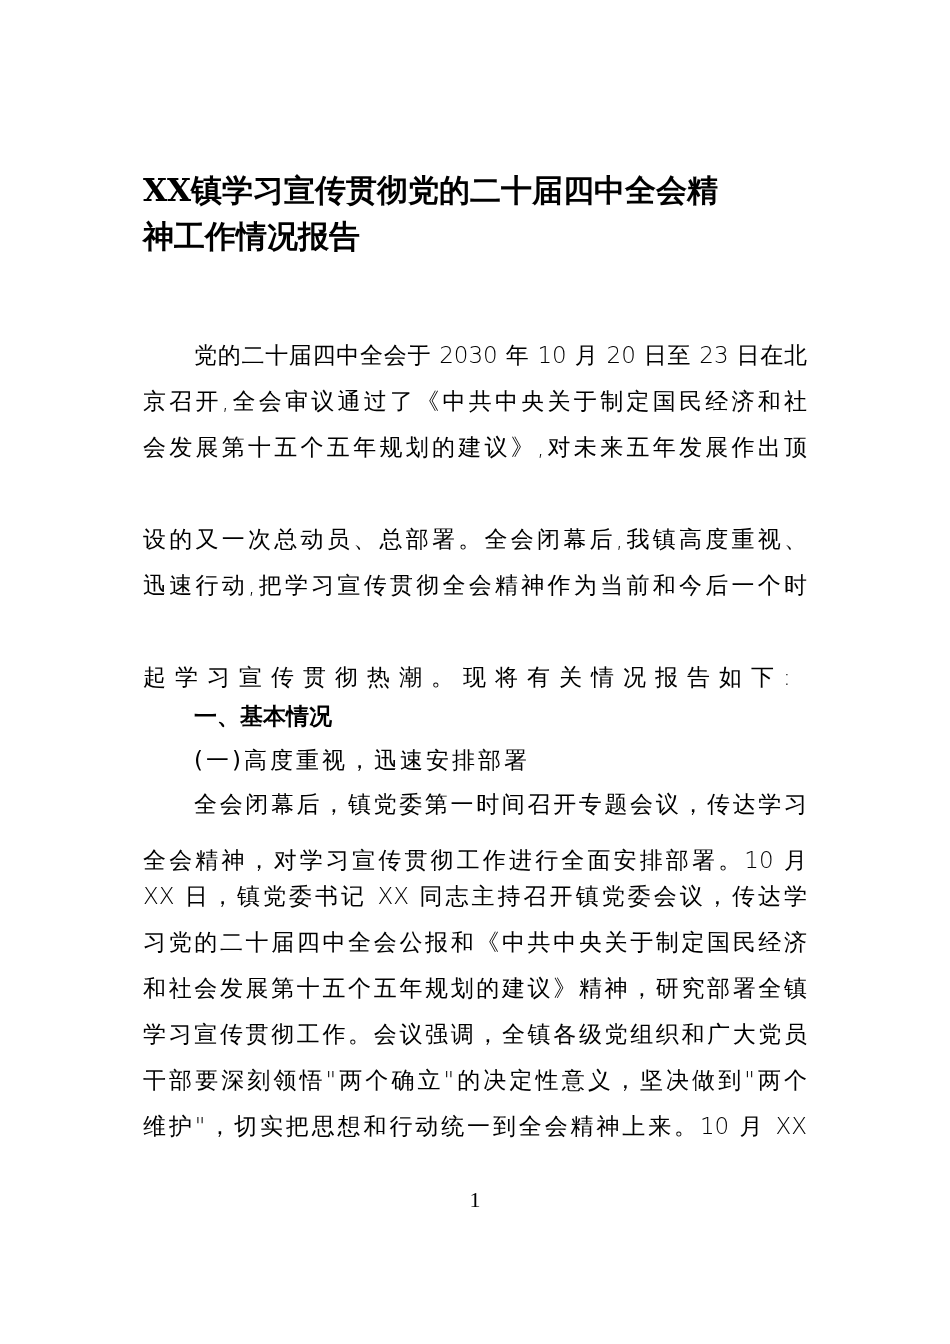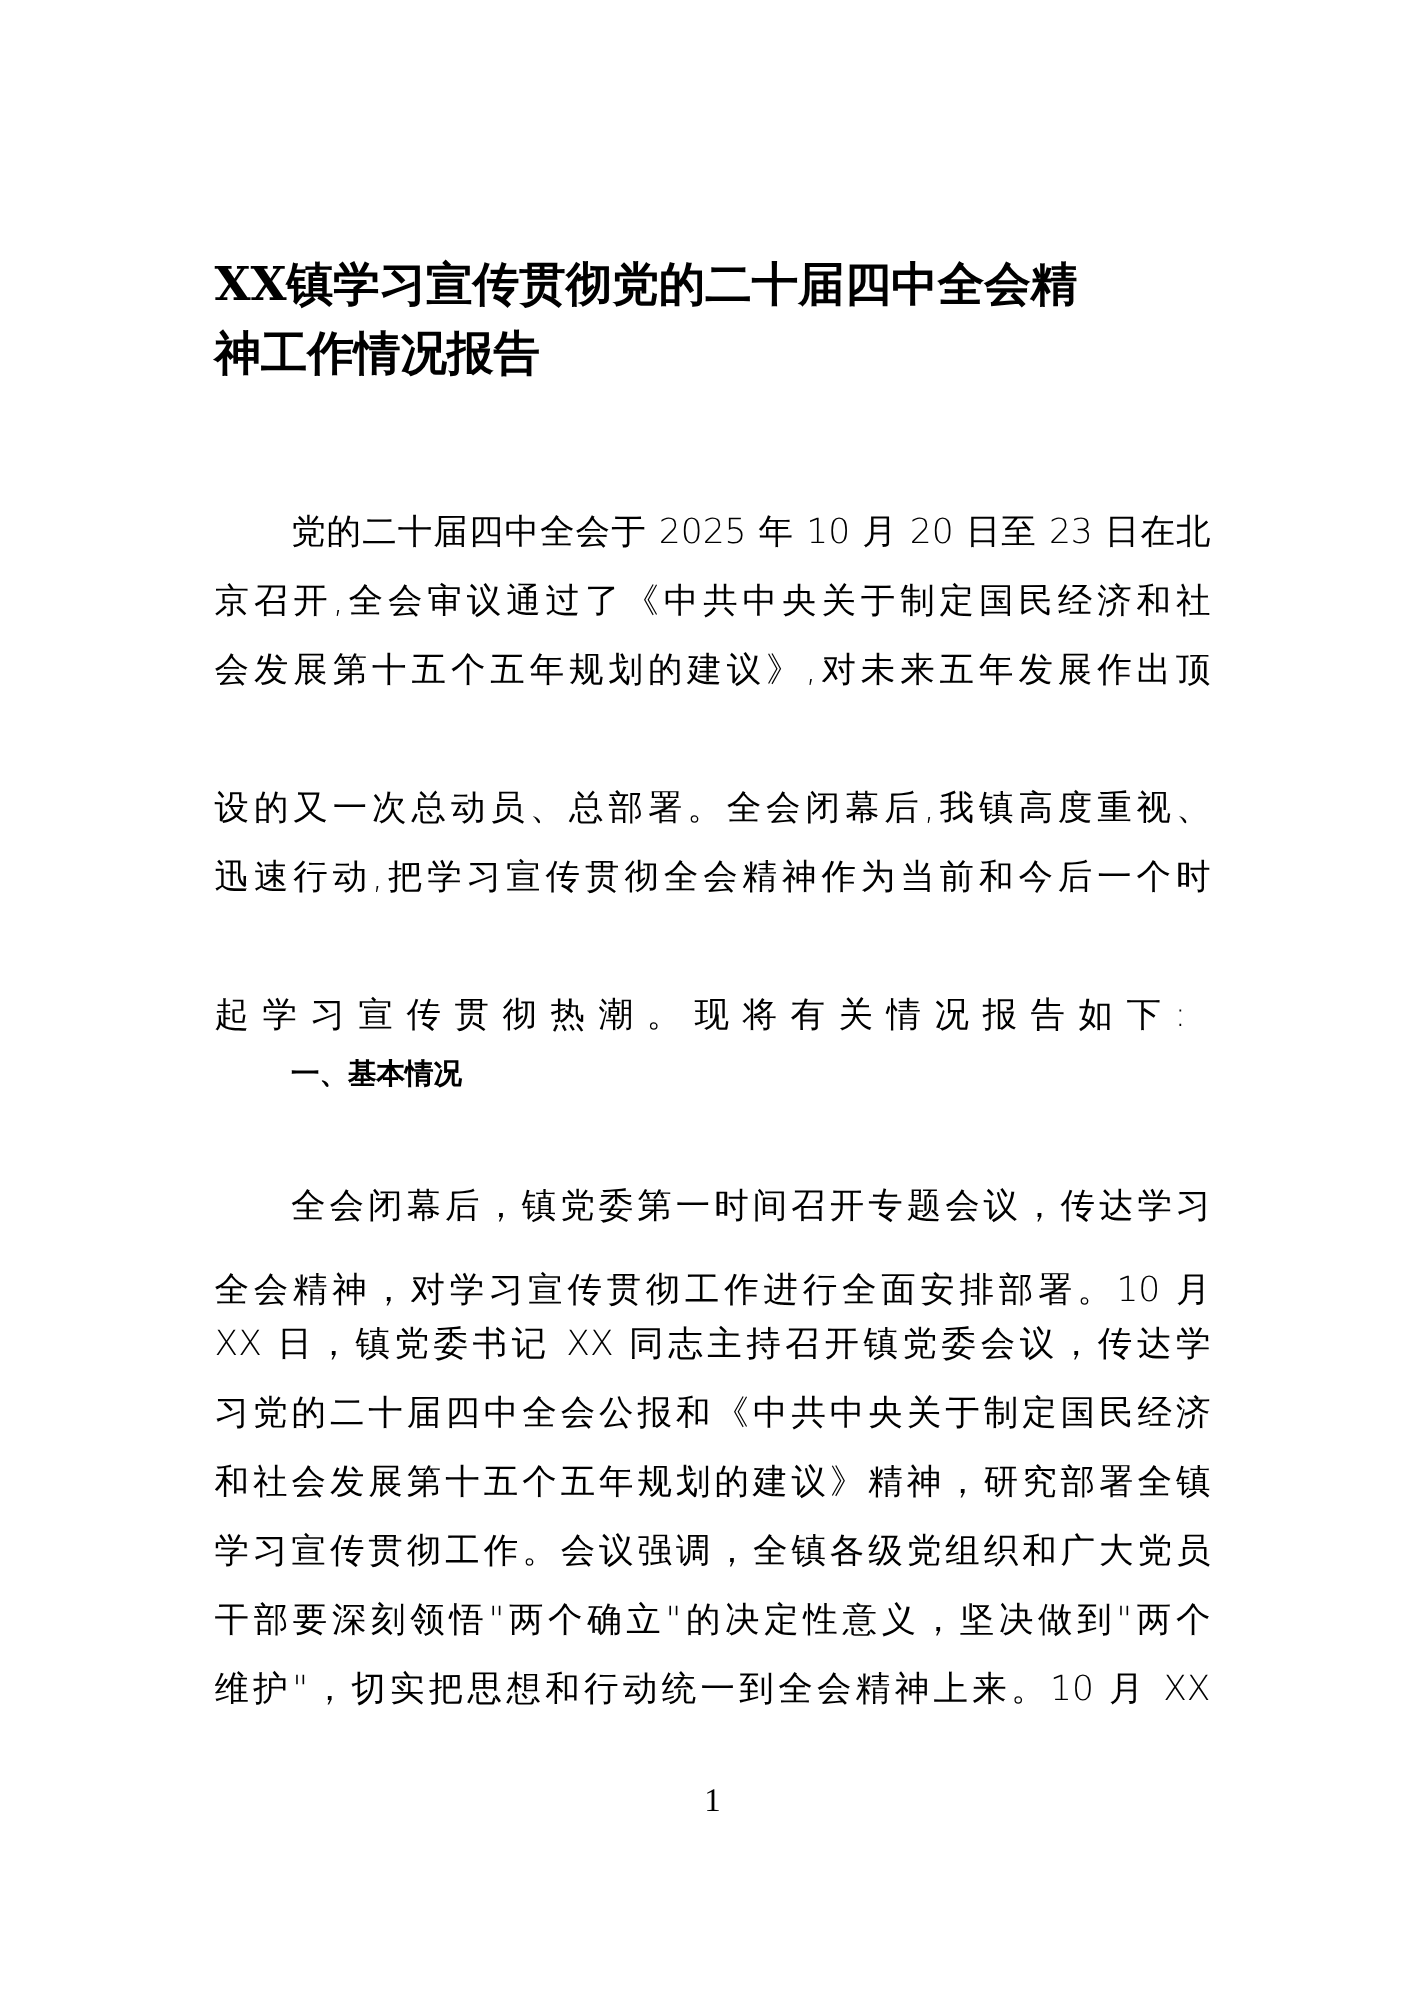--- a/index.html
+++ b/index.html
@@ -6,42 +6,43 @@
   body { width: 950px; height: 1344px; position: relative; overflow: hidden;
          font-family: "DejaVu Serif", "Liberation Serif", serif; color: #000; }
   .page { position: absolute; left: 0; top: 0; width: 950px; height: 1344px; background: #fff; }
   .title-line { position: absolute; left: 143px; width: 664px; text-align: left;
                 font-size: 31px; font-weight: bold; line-height: 46px; letter-spacing: 0px; white-space: nowrap; }
   .line { position: absolute; left: 143px; width: 664px; height: 46px; line-height: 46px;
           font-size: 23px; white-space: nowrap; text-align: justify; text-align-last: justify;
           font-family: "DejaVu Sans", "Liberation Sans", sans-serif; font-weight: 300; }
   .line.indent { left: 194px; width: 613px; }
   .line.last { text-align-last: left; letter-spacing: 9px; }
-  .heading1 { position: absolute; left: 194px; line-height: 46px; font-size: 19px; font-weight: bold;
+  .heading1 { position: absolute; left: 194px; line-height: 46px; font-size: 23px; font-weight: bold;
               font-family: "DejaVu Sans", "Liberation Sans", sans-serif; white-space: nowrap; }
   .heading2 { position: absolute; left: 194px; line-height: 46px; font-size: 23px;
               font-family: "DejaVu Sans", "Liberation Sans", sans-serif; white-space: nowrap; letter-spacing: 3px; }
   .page-number { position: absolute; left: 0; width: 950px; top: 1187px; text-align: center;
                  font-size: 22px; font-family: "Liberation Serif", "DejaVu Serif", serif; }
 </style>
 </head>
 <body>
 
 <div class="page">
   <div class="title-line" style="top:167px;">XX镇学习宣传贯彻党的二十届四中全会精</div>
   <div class="title-line" style="top:213px;">神工作情况报告</div>
 
-  <div class="line indent" style="top:332px;">党的二十届四中全会于 2025 年 10 月 20 日至 23 日在北</div>
+  <div class="line indent" style="top:332px;">党的二十届四中全会于 2030 年 10 月 20 日至 23 日在北</div>
   <div class="line" style="top:378px;">京召开,全会审议通过了《中共中央关于制定国民经济和社</div>
   <div class="line" style="top:424px;">会发展第十五个五年规划的建议》,对未来五年发展作出顶</div>
   <div class="line" style="top:516px;">设的又一次总动员、总部署。全会闭幕后,我镇高度重视、</div>
   <div class="line" style="top:562px;">迅速行动,把学习宣传贯彻全会精神作为当前和今后一个时</div>
   <div class="line last" style="top:654px;">起学习宣传贯彻热潮。现将有关情况报告如下:</div>
 
   <div class="heading1" style="top:693px;">一、基本情况</div>
+  <div class="heading2" style="top:737px;">(一)高度重视，迅速安排部署</div>
 
   <div class="line indent" style="top:781px;">全会闭幕后，镇党委第一时间召开专题会议，传达学习</div>
   <div class="line" style="top:837px;">全会精神，对学习宣传贯彻工作进行全面安排部署。10 月</div>
   <div class="line" style="top:873px;">XX 日，镇党委书记 XX 同志主持召开镇党委会议，传达学</div>
   <div class="line" style="top:919px;">习党的二十届四中全会公报和《中共中央关于制定国民经济</div>
   <div class="line" style="top:965px;">和社会发展第十五个五年规划的建议》精神，研究部署全镇</div>
   <div class="line" style="top:1011px;">学习宣传贯彻工作。会议强调，全镇各级党组织和广大党员</div>
   <div class="line" style="top:1057px;">干部要深刻领悟"两个确立"的决定性意义，坚决做到"两个</div>
   <div class="line" style="top:1103px;">维护"，切实把思想和行动统一到全会精神上来。10 月 XX</div>
 

